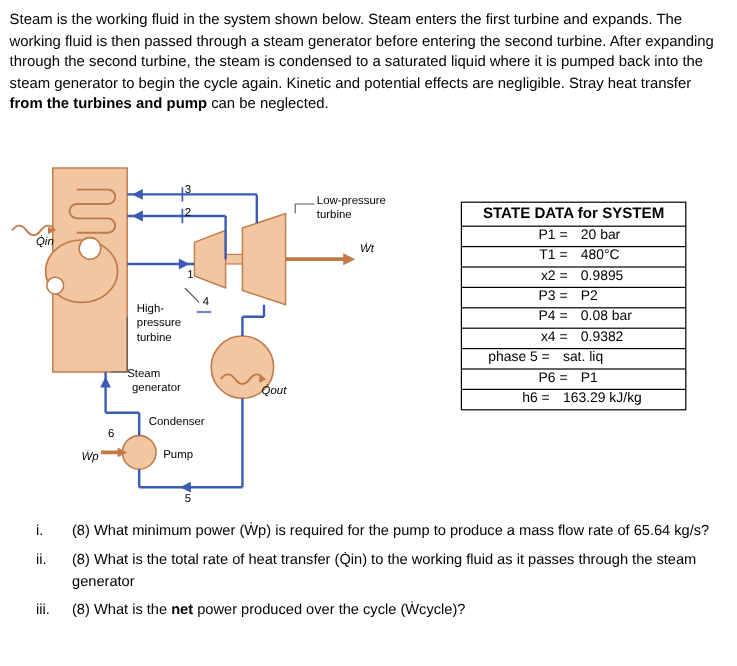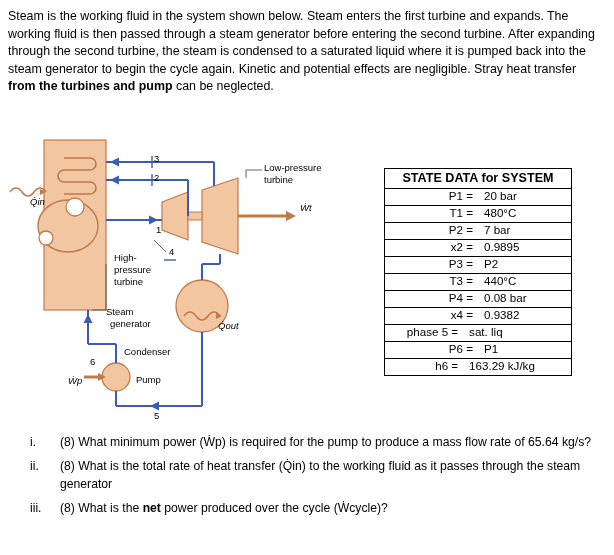--- a/index.html
+++ b/index.html
@@ -220,34 +220,26 @@
 
     <div class="row">
       <div class="k">P1 =</div>
       <div class="v">20 bar</div>
     </div>
     <div class="row">
       <div class="k">T1 =</div>
       <div class="v">480°C</div>
     </div>
     <div class="row">
-      <div class="k">P2 =</div>
-      <div class="v">7 bar</div>
-    </div>
-    <div class="row">
       <div class="k">x2 =</div>
       <div class="v">0.9895</div>
     </div>
     <div class="row">
       <div class="k">P3 =</div>
       <div class="v">P2</div>
-    </div>
-    <div class="row">
-      <div class="k">T3 =</div>
-      <div class="v">440°C</div>
     </div>
     <div class="row">
       <div class="k">P4 =</div>
       <div class="v">0.08 bar</div>
     </div>
     <div class="row">
       <div class="k">x4 =</div>
       <div class="v">0.9382</div>
     </div>
     <div class="row wide">

